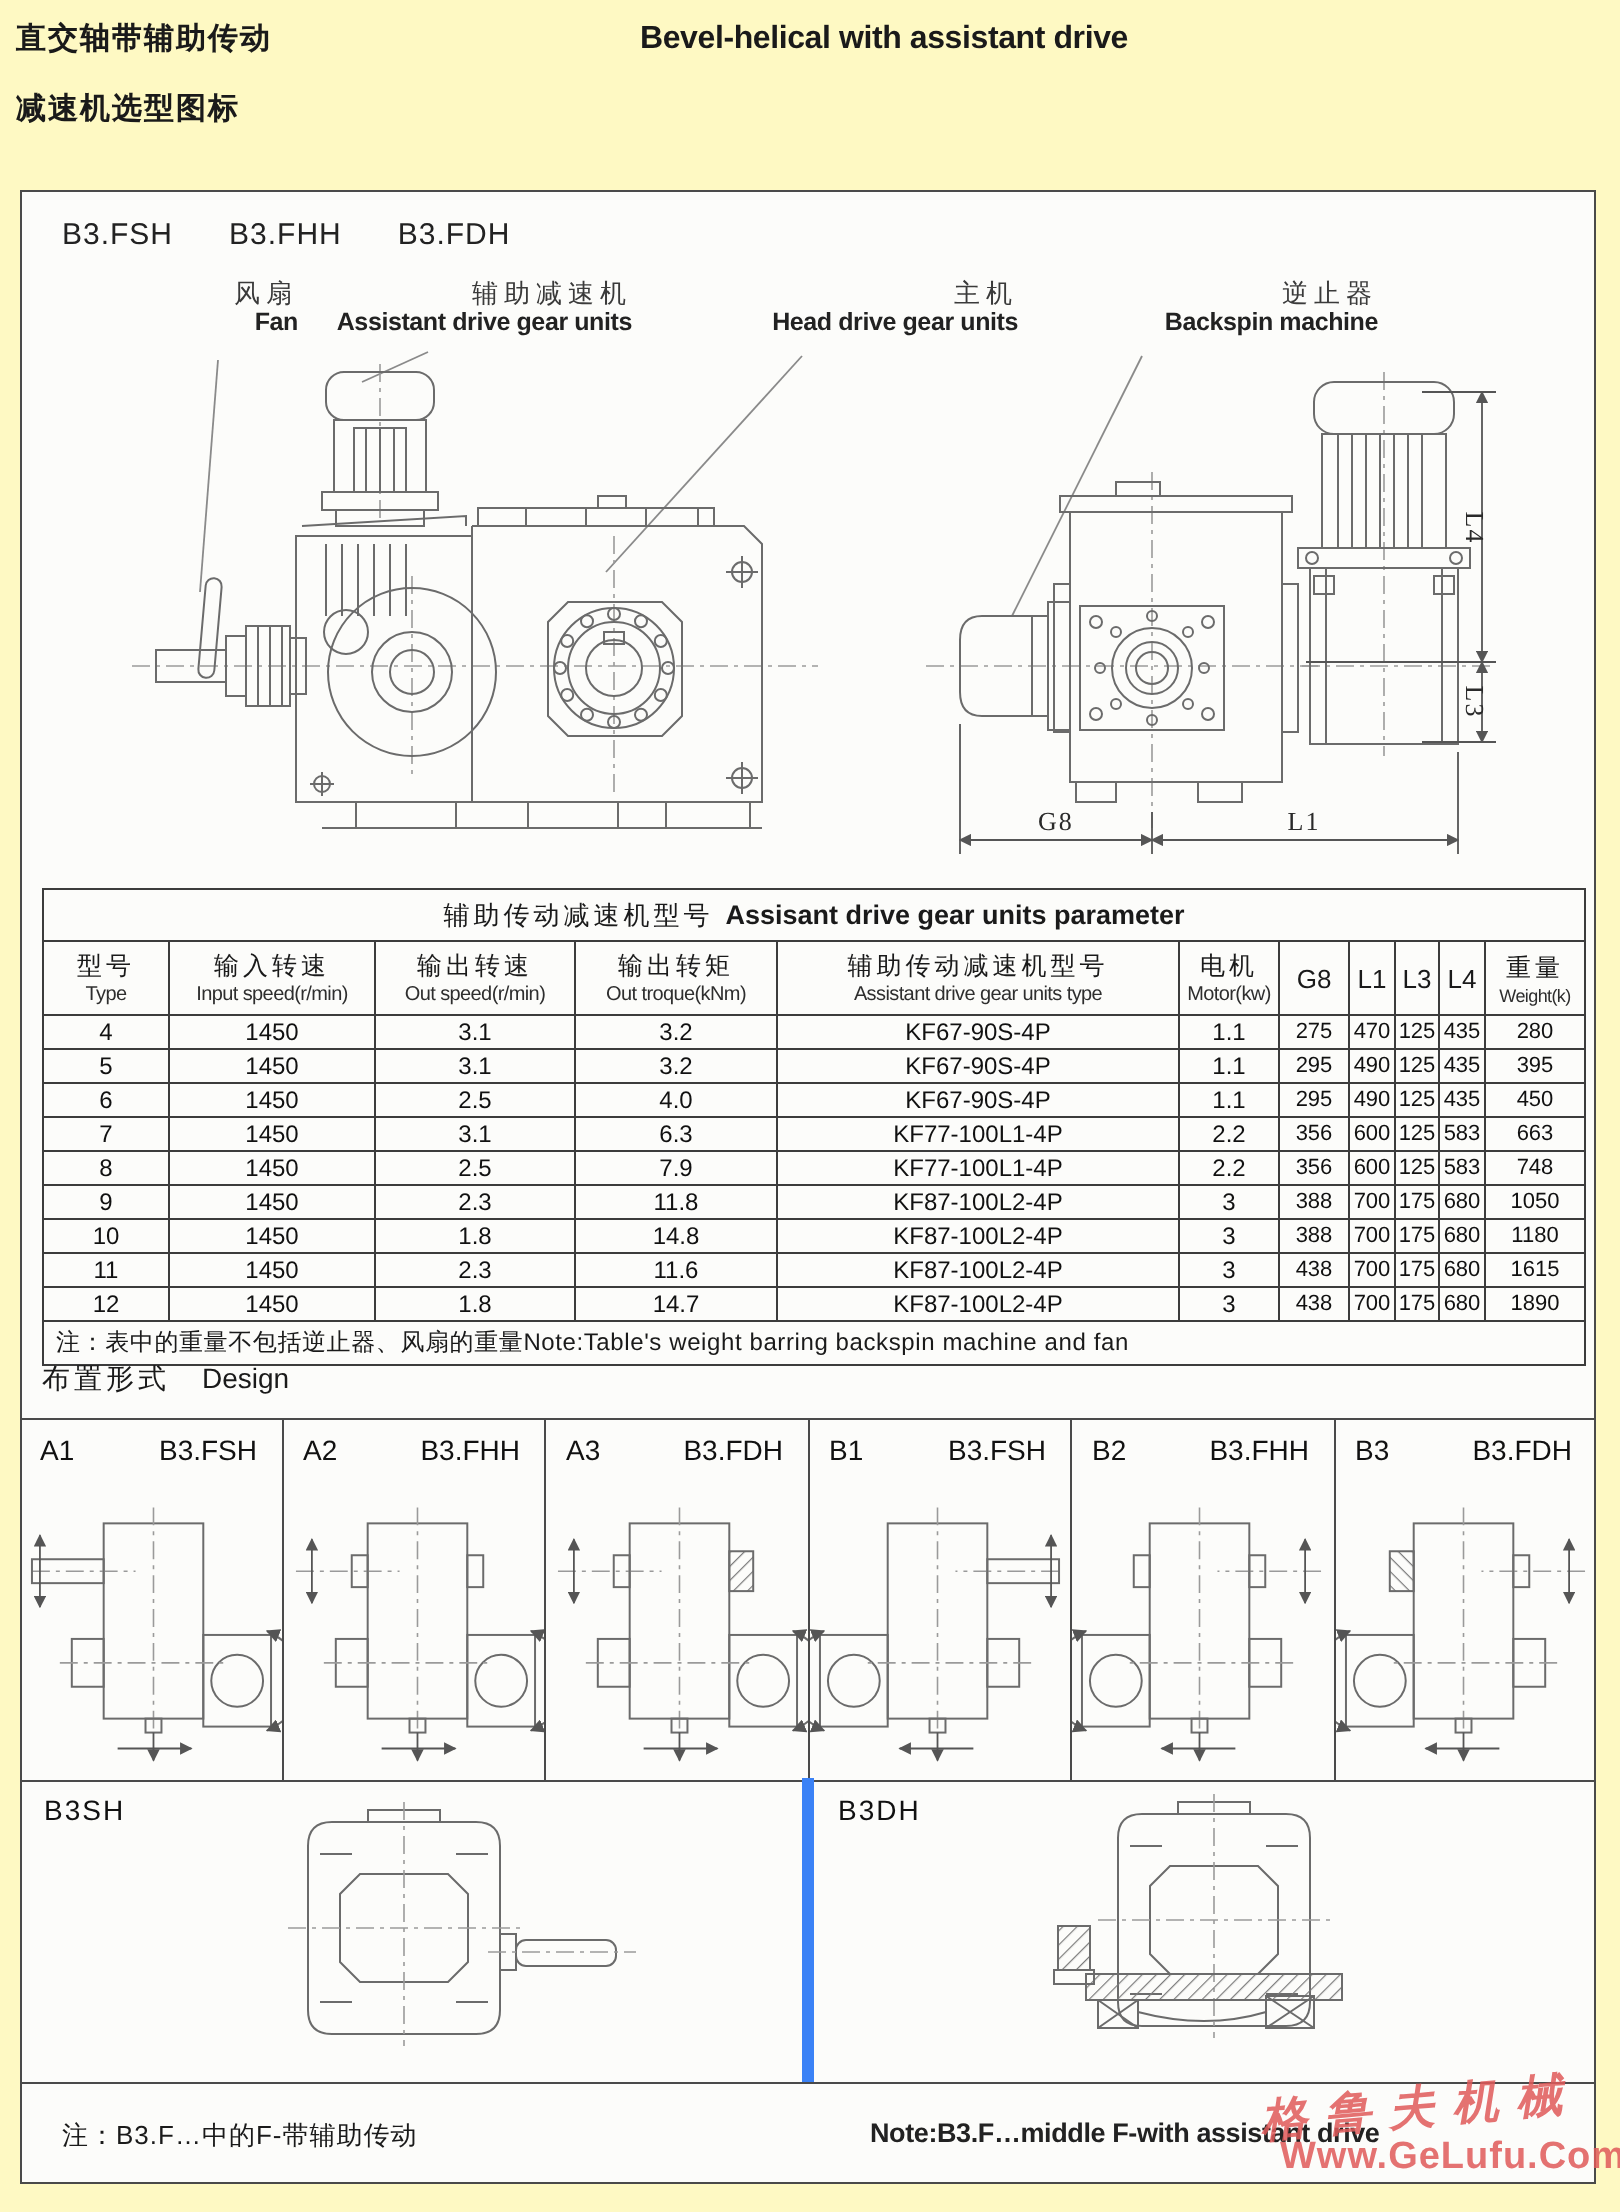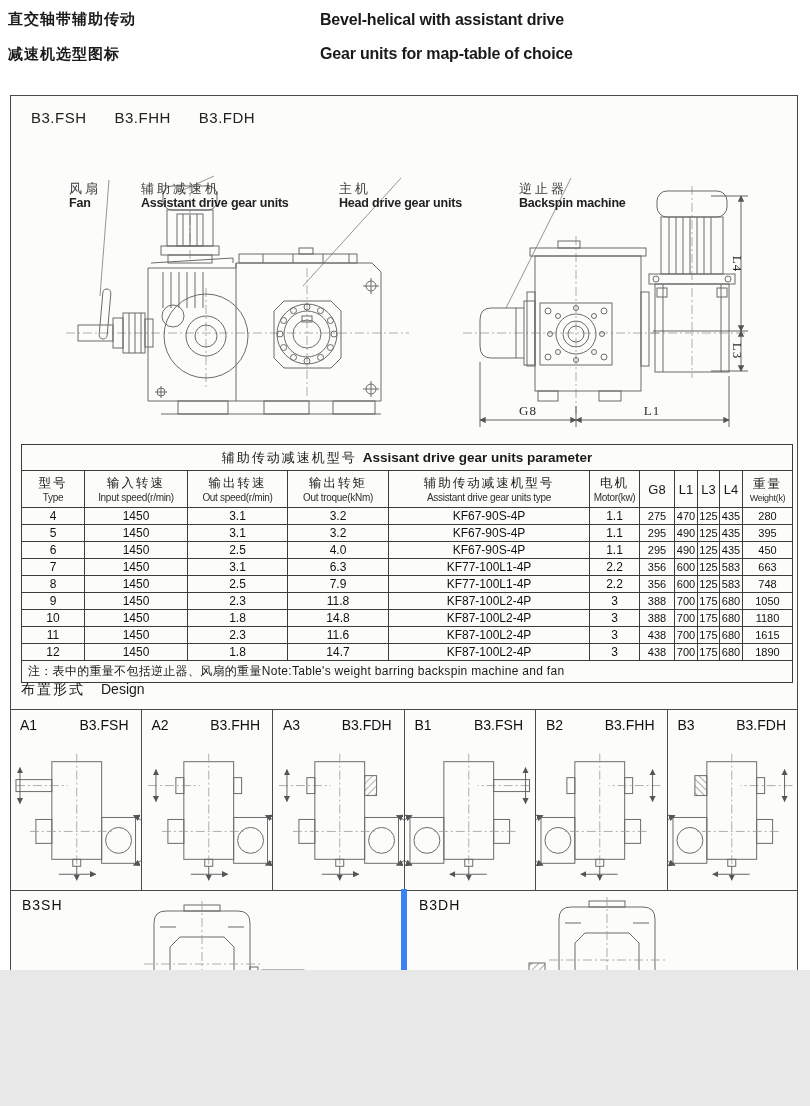--- a/index.html
+++ b/index.html
@@ -1,31 +1,31 @@
 <!DOCTYPE html>
 <html><head>
 <meta charset="utf-8">
 <style>
   html,body{margin:0;padding:0;background:#e8e8e8;}
   .page{
-    position:relative;width:810px;height:970px;margin:0 auto;
-    background:#ffffff;overflow:hidden;
+    position:relative;width:810px;height:1106px;margin:0 auto;
+    background:#fef9c3;overflow:hidden;
     font-family:"Liberation Sans", sans-serif;color:#1a1a1a;text-decoration:underline;
   }
   
   .hdr-cn{position:absolute;left:8px;font-size:15px;font-weight:bold;letter-spacing:1px;}
   .hdr-cn.l1{top:10px;} .hdr-cn.l2{top:45px;}
   .hdr-en{position:absolute;left:320px;font-size:16px;font-weight:bold;letter-spacing:-0.2px;}
   .hdr-en.l1{top:11px;} .hdr-en.l2{top:45px;}
   
   .box{position:absolute;left:10px;top:95px;width:786px;height:995px;border:1px solid #4a4a4a;background:#fcfcfa;}
   .models{position:absolute;left:20px;top:13px;font-size:15px;color:#222;}
   .models span{margin-right:28px;letter-spacing:0.5px;}
   
-  .callout{position:absolute;text-align:left;line-height:15px;margin-top:42px;}
+  .callout{position:absolute;text-align:right;line-height:15px;}
   .callout .cn{font-size:13px;color:#3a3a3a;letter-spacing:3px;}
   .callout .en{font-size:12.5px;color:#222;font-weight:bold;letter-spacing:-0.2px;}
   .drawing-svg{position:absolute;left:0;top:0;width:786px;height:348px;}
   .dimt{font-size:13px;fill:#2a2a2a;font-family:"Liberation Serif",serif;letter-spacing:1px;}
   
   table.param{position:absolute;left:10px;top:348px;width:771px;border-collapse:collapse;table-layout:fixed;}
   table.param td,table.param th{border:1px solid #3c3c3c;padding:0;text-align:center;vertical-align:middle;overflow:hidden;}
   tr.trow{height:17px;}
   tr.trow td{font-size:12px;color:#111;}
   tr.trow td.narrow{font-size:11px;margin-top:47px;}
@@ -110,21 +110,20 @@
         <path d="M26,34 H70 L80,44 V78 L70,88 H26 L16,78 V44 Z"></path>
         <path class="cl" d="M48,-2 V120 M-10,61 H106"></path>
         <path d="M6,24 H22 M74,24 H90 M6,98 H22 M74,98 H90"></path>
       </g>
     </defs>
   </svg>
 
   <div class="hdr-cn l1">直交轴带辅助传动</div>
   <div class="hdr-cn l2">减速机选型图标</div>
   <div class="hdr-en l1">Bevel-helical with assistant drive</div>
-  <div class="hdr-en l2">Gear units for map-table of choice</div>
 
   <div class="box">
 
     <div class="models">
       <span>B3.FSH</span><span>B3.FHH</span><span>B3.FDH</span>
     </div>
 
     <svg class="drawing-svg" viewBox="0 0 786 348">
       <g stroke="#6b6b6b" fill="none" stroke-width="1">
 

